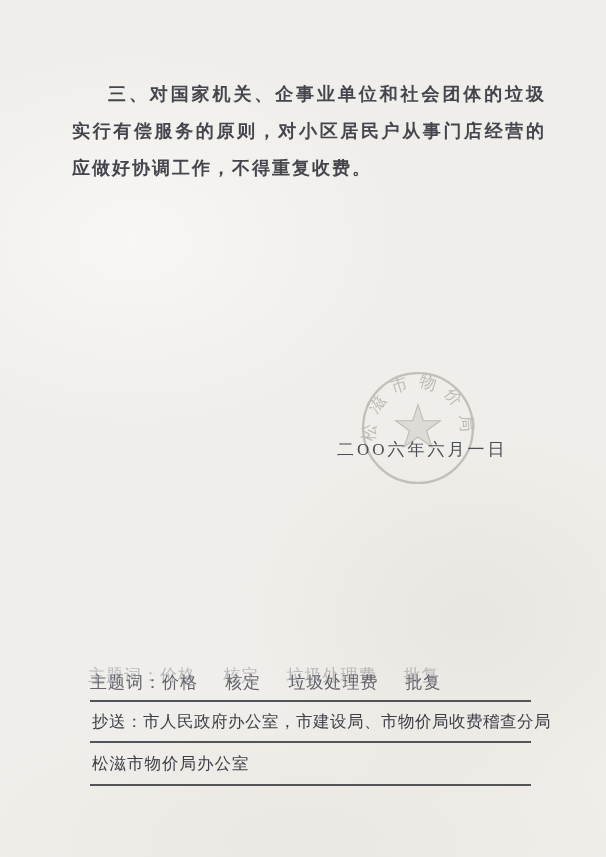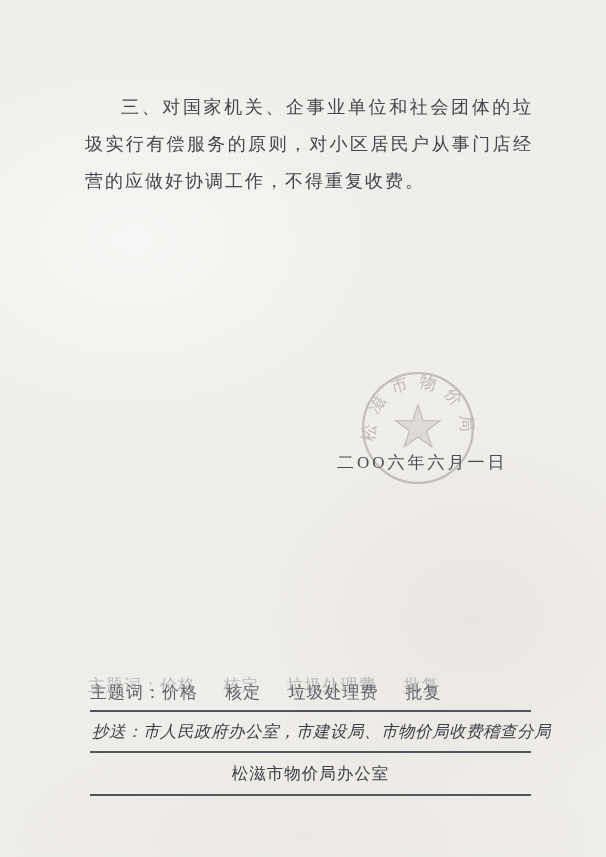--- a/index.html
+++ b/index.html
@@ -25,36 +25,37 @@
     top: 72px;
     left: 68px;
     width: 482px;
     font-size: 18px;
     line-height: 37px;
     letter-spacing: 2px;
     color: #45454d;
     text-align: justify;
   }
   .body-text p {
-    margin: 17px;
+    margin: 4px;
     text-indent: 2em;
+    font-weight: bold;
   }
   .seal {
     position: absolute;
     left: 355px;
     top: 365px;
     width: 126px;
     height: 126px;
     opacity: 0.8;
     filter: blur(0.3px);
   }
   .sign-date {
     position: absolute;
     left: 337px;
-    top: 451px;
+    top: 438px;
     font-size: 17px;
     letter-spacing: 3px;
     color: #4c4c54;
   }
   .footer {
     position: absolute;
     left: 90px;
     top: 671px;
     width: 441px;
     color: #3f3f47;
@@ -63,35 +64,33 @@
     border-bottom: 2px solid #53535b;
     box-sizing: border-box;
   }
   .subject-row {
     height: 31px;
     font-size: 17px;
     letter-spacing: 1px;
     color: #63636c;
     text-shadow: -2px -7px 0 rgba(84,84,95,0.35);
     white-space: nowrap;
-    margin-top: 10px;
   }
   .subject-term { margin-right: 1.6em; }
   .subject-term:last-child { margin-right: 0; }
   .cc-row {
     padding: 9px 0 8px 2px;
     font-size: 16.5px;
     letter-spacing: 0.5px;
     color: #3e3e46;
     white-space: nowrap;
-    font-style: italic;
   }
   .issuer-row {
     display: flex;
-    justify-content: center;
+    justify-content: flex-start;
     align-items: baseline;
     padding: 10px 2px 9px 2px;
     font-size: 16.5px;
     letter-spacing: 1px;
     color: #3e3e46;
     white-space: nowrap;
   }
 </style>
 </head>
 <body>

